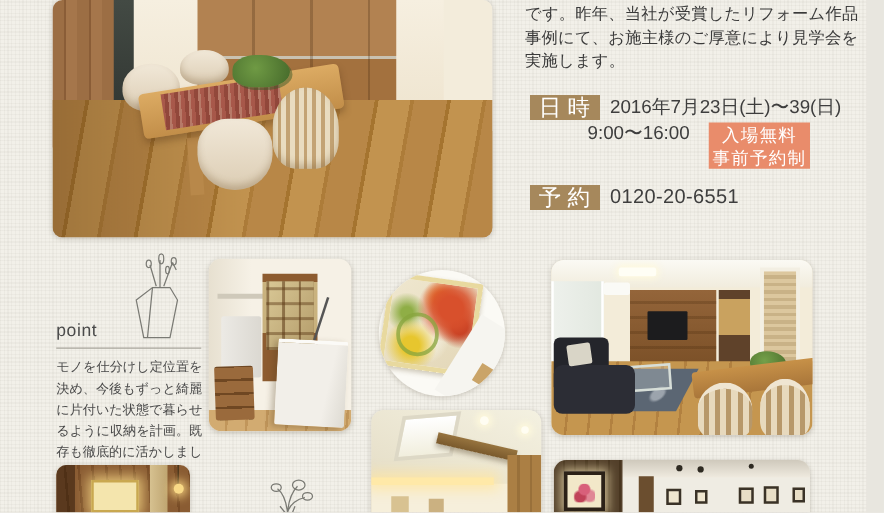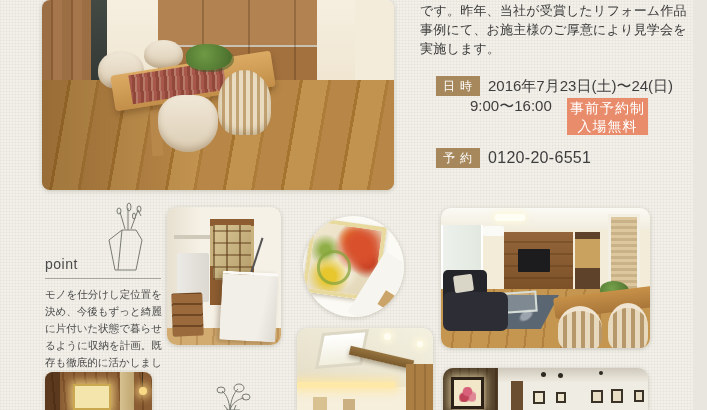--- a/index.html
+++ b/index.html
@@ -44,22 +44,22 @@
   .m-runner { left:25%; top:36%; width:27%; height:15%; transform:rotate(-9deg); opacity:.92;
       background:repeating-linear-gradient(95deg,#a45249 0 3px,#8c4038 3px 6px,#b5776a 6px 8px); }
   .m-plant  { left:41%; top:23%; width:13%; height:14%; border-radius:50% 60% 55% 45%;
       background:radial-gradient(circle at 40% 40%, #6f9a44, #44682a); box-shadow:2px 2px 0 rgba(60,90,40,.5); }
   .m-leg    { left:31%; top:58%; width:3%; height:24%; background:#b8884a; transform:rotate(-4deg); }
 
   
   .intro { position:absolute; left:420px; top:1px; width:278px; font-size:13px; line-height:19px;
       color:#3a3a3a; letter-spacing:.2px; }
   .row { position:absolute; display:flex; align-items:flex-start; }
-  .lbl { display:inline-block; background:#a6885c; color:#fff; font-size:12px; line-height:12px;
-      padding:4px 3px 4px 7px; letter-spacing:5px; white-space:nowrap;margin-left:12px; }
+  .lbl { display:inline-block; background:#a6885c; color:#fff; font-size:18px; line-height:12px;
+      padding:4px 3px 4px 7px; letter-spacing:5px; white-space:nowrap; }
   .val { font-size:15px; color:#3e3e3e; margin-left:8px; line-height:20px; white-space:nowrap; }
   .r-date { left:424px; top:76px; }
   .time   { position:absolute; left:470px; top:97px; font-size:15px; color:#3e3e3e; }
   .r-place{ left:424px; top:118px; }
   .r-tel  { left:424px; top:148px;text-align:right; }
   .tel    { font-size:16px; letter-spacing:.3px; }
   .badge  { position:absolute; left:567px; top:98px; width:81px; height:37px; background:#e98c6b;
       color:#fff; font-size:14px; line-height:18px; text-align:center; padding-top:1px; letter-spacing:1px; }
 
   
@@ -209,28 +209,28 @@
     <div class="m-runner"></div>
     <div class="m-plant"></div>
     <div class="m-chair c3"></div>
     <div class="m-chair c4"></div>
   </div>
 
   <p class="intro">です。昨年、当社が受賞したリフォーム作品事例にて、お施主様のご厚意により見学会を実施します。</p>
 
   <div class="row r-date">
     <span class="lbl">日時</span>
-    <span class="val">2016年7月23日(土)〜24(日)</span>
+    <span class="val">2016年7月23日(土)〜39(日)</span>
   </div>
   <div class="time">9:00〜16:00</div>
 
 
   <div class="badge">
+    <div>入場無料</div>
     <div>事前予約制</div>
-    <div>入場無料</div>
   </div>
 
   <div class="row r-tel">
     <span class="lbl">予約</span>
     <span class="val tel">0120-20-6551</span>
   </div>
 
   <svg class="vase-ill" width="62" height="70" viewBox="0 0 62 70">
     <path class="stroke" d="M24 28 L38 28 L44 38 L38 68 L17 68 L11 38 Z"></path>
     <path class="stroke" d="M24 28 L20 68"></path>

